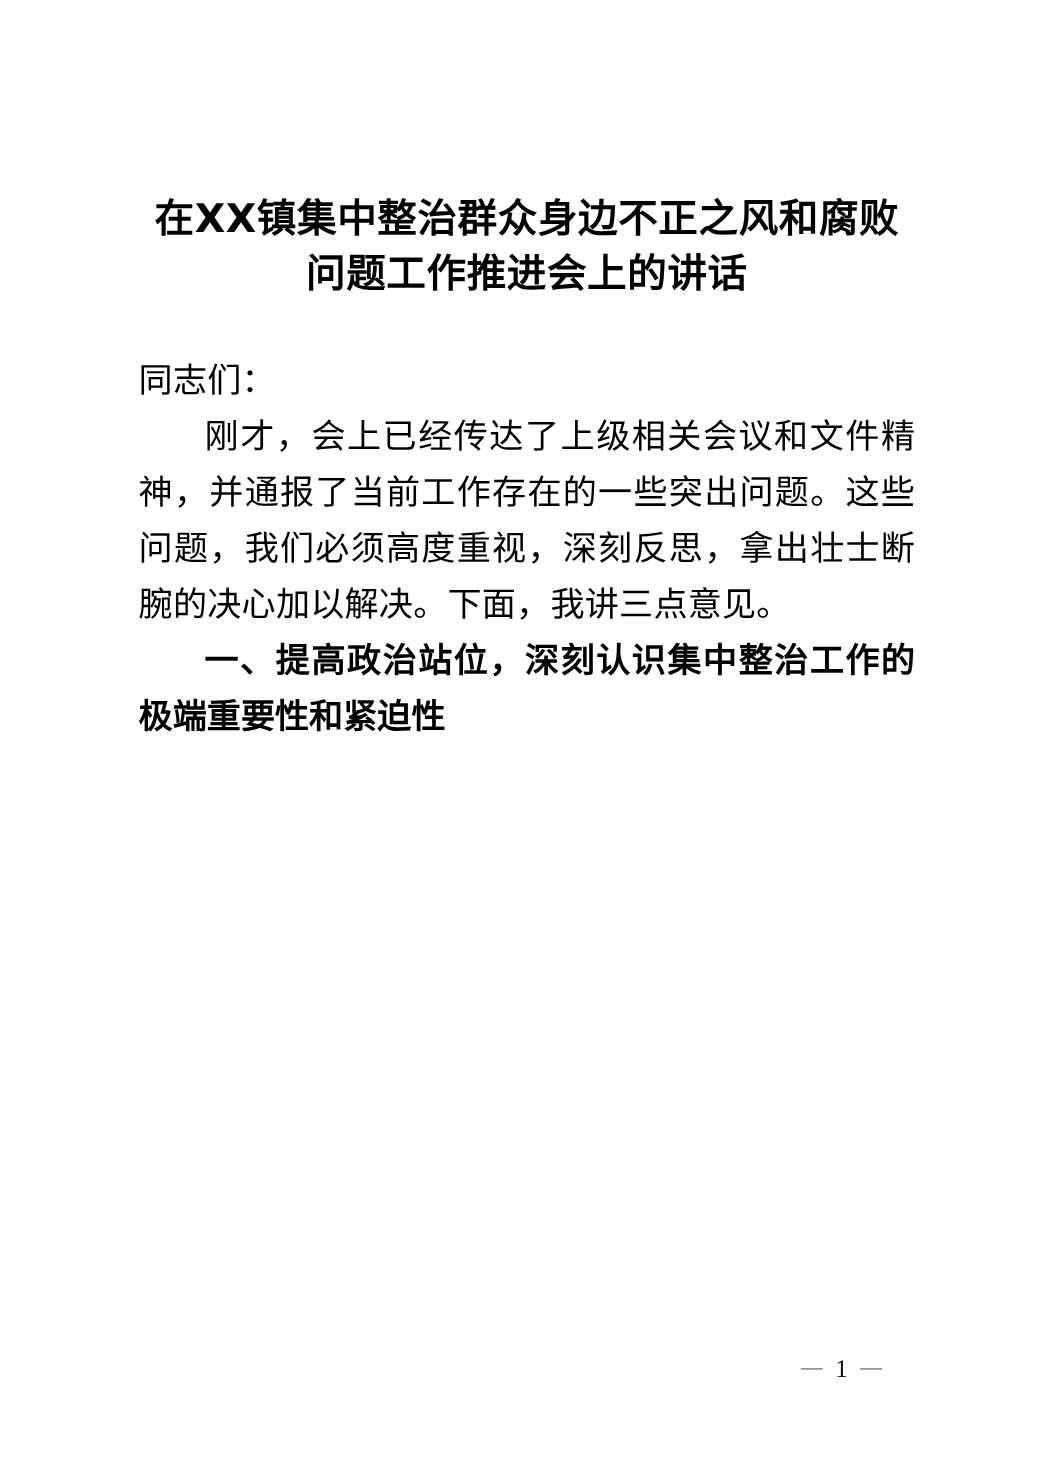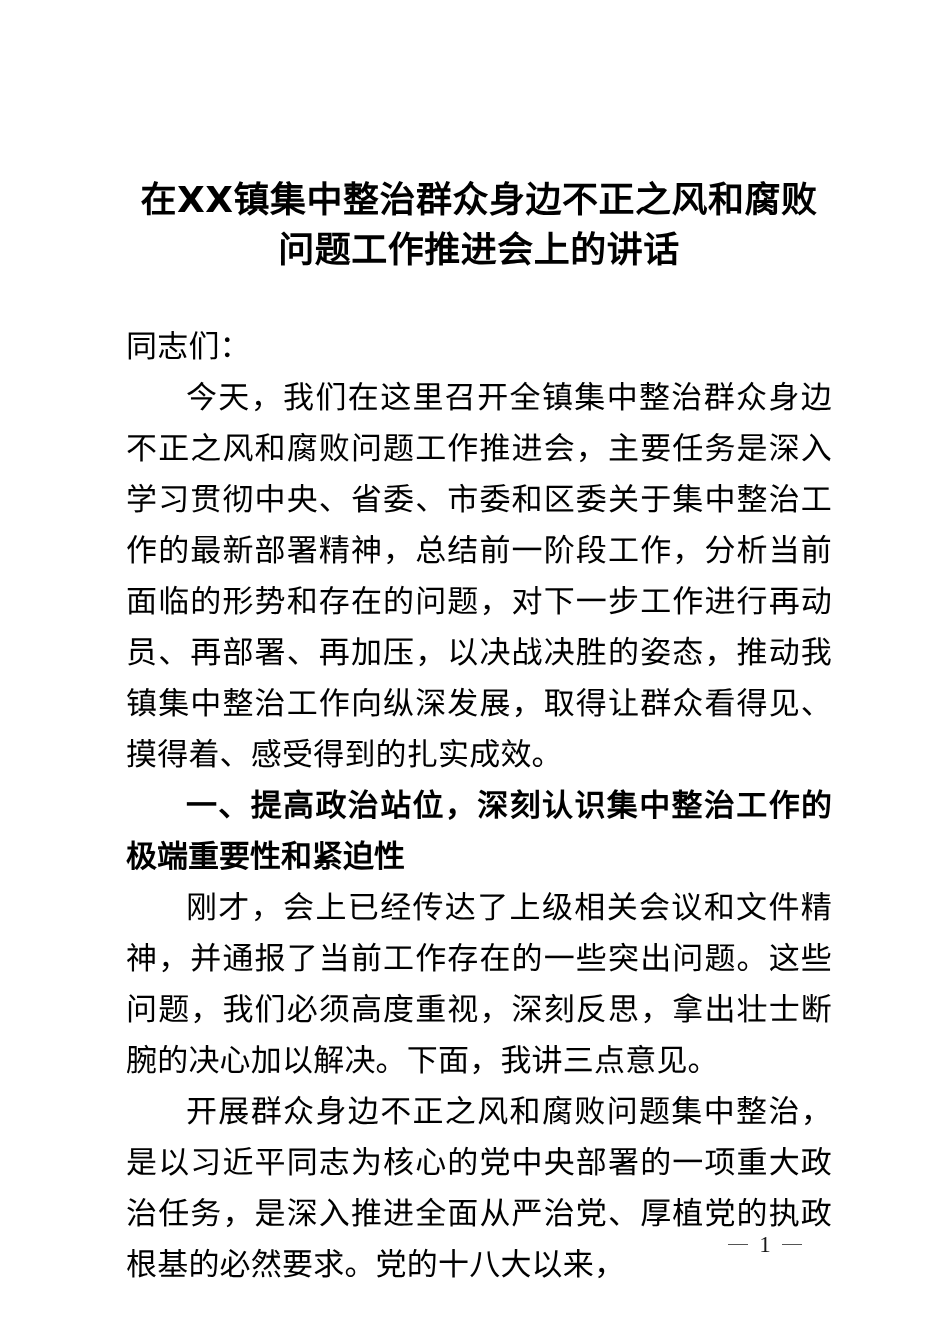--- a/index.html
+++ b/index.html
@@ -102,27 +102,25 @@
 <div class="page">
 
   <div class="content">
 
     <h1 class="doc-title">在XX镇集中整治群众身边不正之风和腐败问题工作推进会上的讲话</h1>
 
     <div class="body-block">
 
       <p class="para salutation">同志们：</p>
 
-      <p class="para indent">今天，我们在这里召开全镇集中整治群众身边不正之风和腐败问题工作推进会，主要任务是深入学习贯彻中央、省委、市委和区委关于集中整治工作的最新部署精神，总结前一阶段工作，分析当前面临的形势和存在的问题，对下一步工作进行再动员、再部署、再加压，以决战决胜的姿态，推动我镇集中整治工作向纵深发展，取得让群众看得见、摸得着、感受得到的扎实成效。</p>
+
+      <p class="para indent">刚才，会上已经传达了上级相关会议和文件精神，并通报了当前工作存在的一些突出问题。这些问题，我们必须高度重视，深刻反思，拿出壮士断腕的决心加以解决。下面，我讲三点意见。</p>
 
       <p class="para heading">一、提高政治站位，深刻认识集中整治工作的极端重要性和紧迫性</p>
 
-      <p class="para indent">刚才，会上已经传达了上级相关会议和文件精神，并通报了当前工作存在的一些突出问题。这些问题，我们必须高度重视，深刻反思，拿出壮士断腕的决心加以解决。下面，我讲三点意见。</p>
-
-      <p class="para indent">开展群众身边不正之风和腐败问题集中整治，是以习近平同志为核心的党中央部署的一项重大政治任务，是深入推进全面从严治党、厚植党的执政根基的必然要求。党的十八大以来，</p>
 
     </div>
   </div>
 
   <div class="footer">
     <span class="pg-inner">
       <span class="dash"></span><span class="pgnum">1</span><span class="dash"></span>
     </span>
   </div>
 

